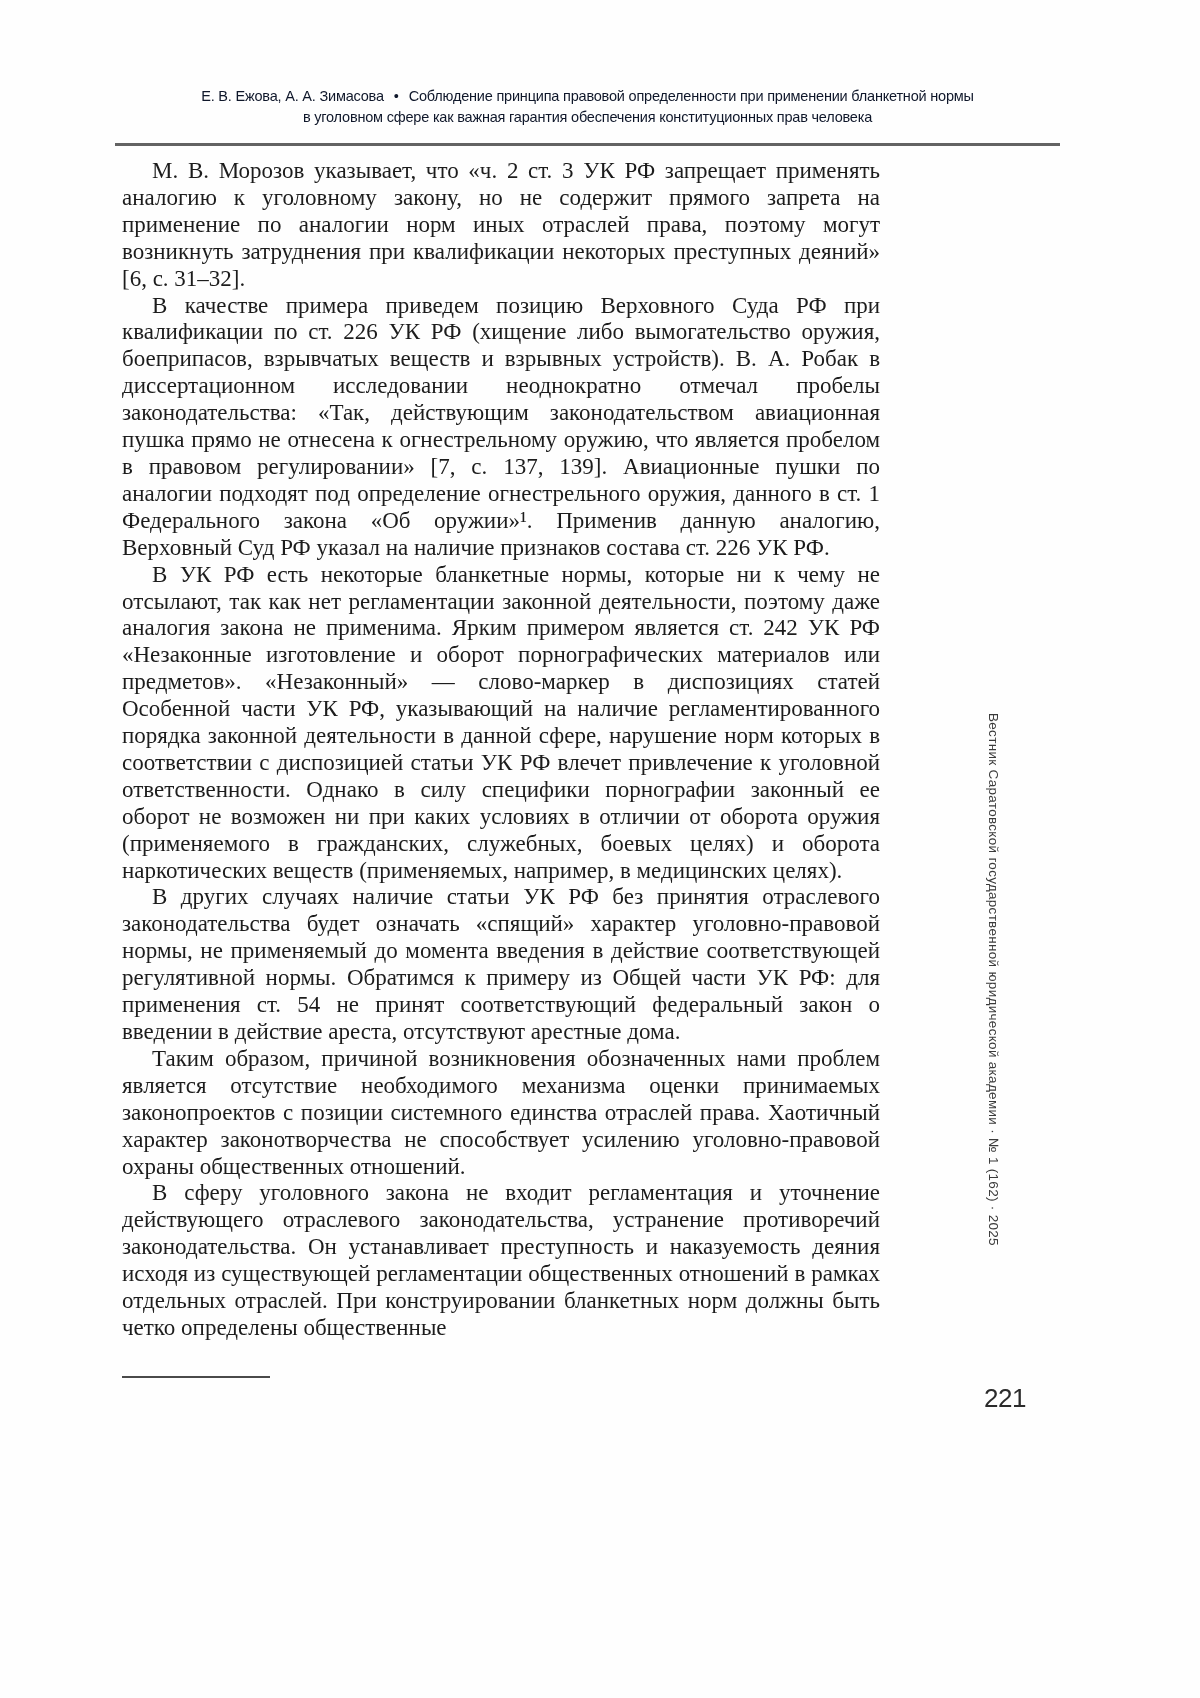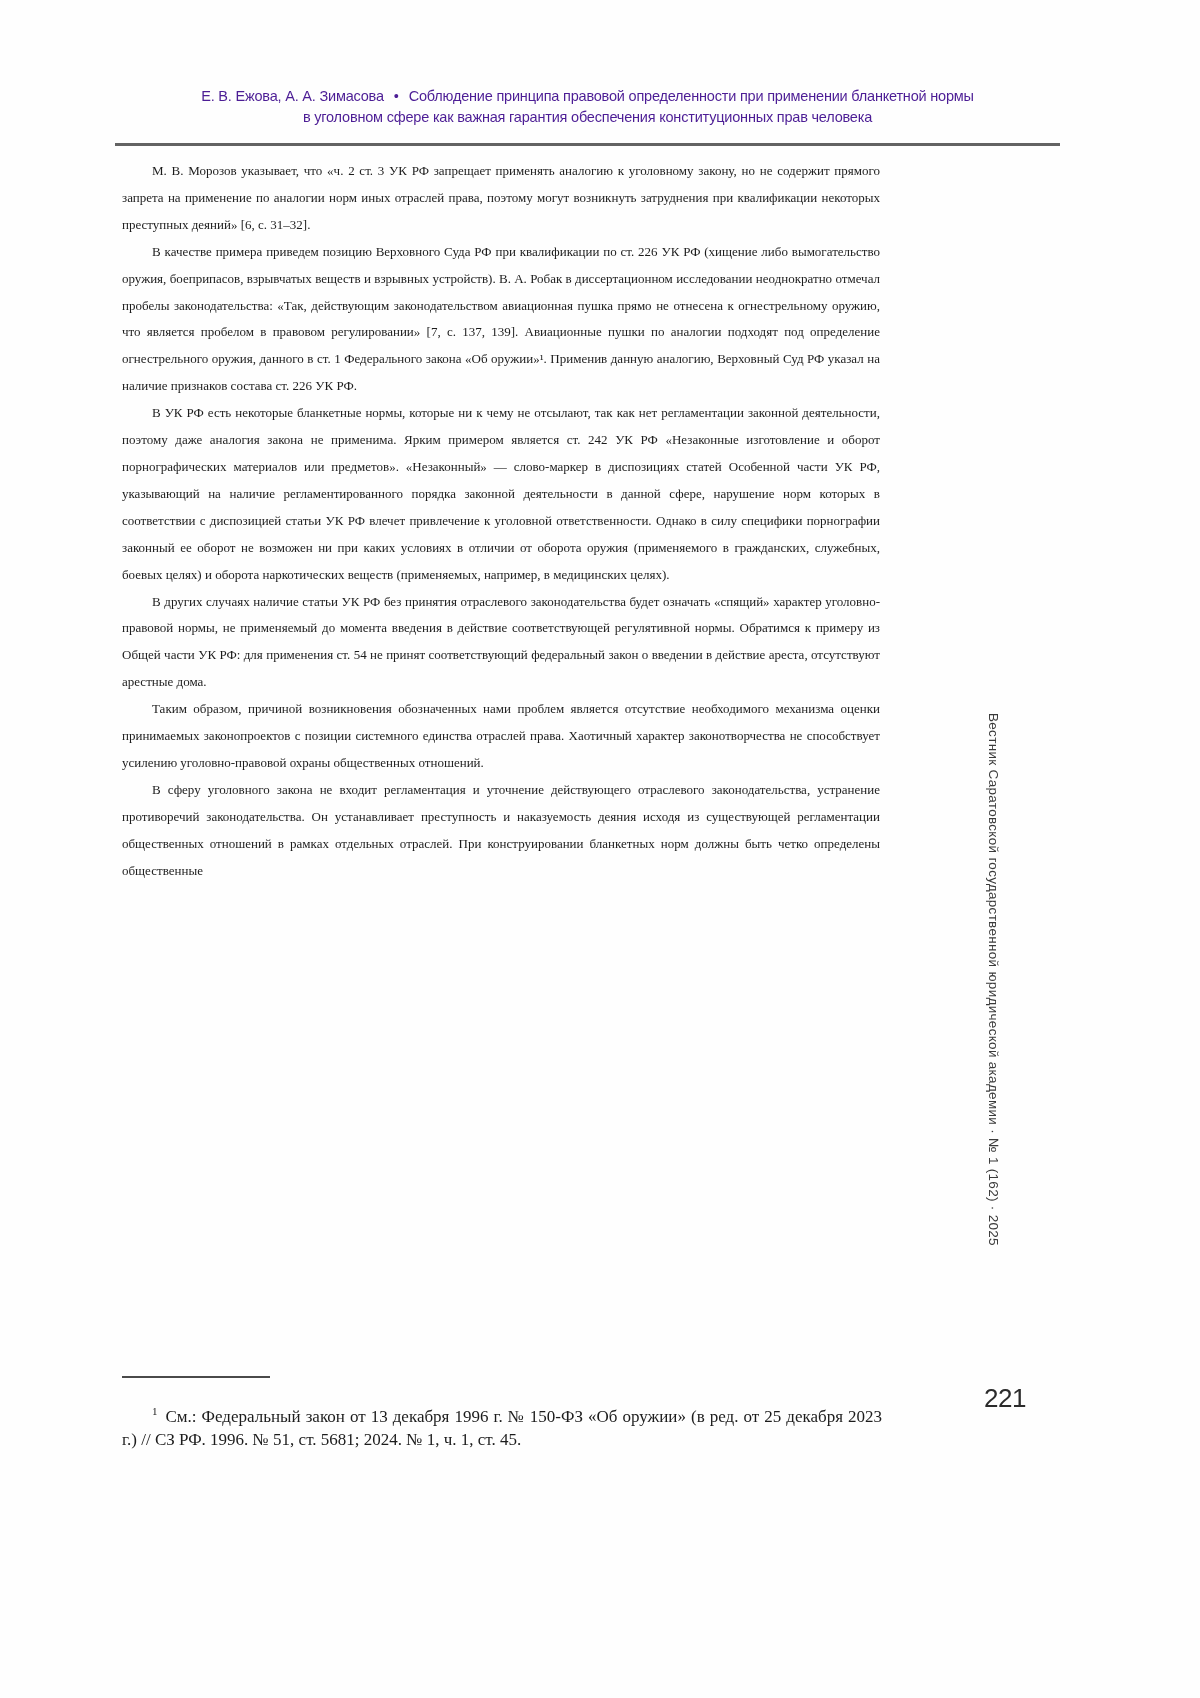--- a/index.html
+++ b/index.html
@@ -17,40 +17,40 @@
   
   .running-header {
     position: absolute;
     top: 86px;
     left: 115px;
     width: 945px;
     text-align: center;
     font-family: "Liberation Sans", "DejaVu Sans", sans-serif;
     font-size: 14.5px;
     line-height: 21px;
-    color: #4c1d95;
+    color: #0f172a;
     letter-spacing: -0.2px;
   }
   .running-header .bullet { margin: 0 10px; }
   .header-rule {
     position: absolute;
     top: 143px;
     left: 115px;
     width: 945px;
     height: 0;
     border-top: 3px solid #636363;
   }
 
   
   .article {
     position: absolute;
     top: 158px;
     left: 122px;
     width: 758px;
-    font-size: 13px;
+    font-size: 23px;
     line-height: 26.9px;
     text-align: justify;
     color: #1c1c1c;
   }
   .article p { margin: 0; text-indent: 30px; }
 
   
   .footnote-rule {
     position: absolute;
     top: 1376px;
@@ -116,19 +116,18 @@
     <p>М. В. Морозов указывает, что «ч. 2 ст. 3 УК РФ запрещает применять аналогию к уголовному закону, но не содержит прямого запрета на применение по аналогии норм иных отраслей права, поэтому могут возникнуть затруднения при квалификации некоторых преступных деяний» [6, с. 31–32].</p>
     <p>В качестве примера приведем позицию Верховного Суда РФ при квалификации по ст. 226 УК РФ (хищение либо вымогательство оружия, боеприпасов, взрывчатых веществ и взрывных устройств). В. А. Робак в диссертационном исследовании неоднократно отмечал пробелы законодательства: «Так, действующим законодательством авиационная пушка прямо не отнесена к огнестрельному оружию, что является пробелом в правовом регулировании» [7, с. 137, 139]. Авиационные пушки по аналогии подходят под определение огнестрельного оружия, данного в ст. 1 Федерального закона «Об оружии»¹. Применив данную аналогию, Верховный Суд РФ указал на наличие признаков состава ст. 226 УК РФ.</p>
     <p>В УК РФ есть некоторые бланкетные нормы, которые ни к чему не отсылают, так как нет регламентации законной деятельности, поэтому даже аналогия закона не применима. Ярким примером является ст. 242 УК РФ «Незаконные изготовление и оборот порнографических материалов или предметов». «Незаконный» — слово-маркер в диспозициях статей Особенной части УК РФ, указывающий на наличие регламентированного порядка законной деятельности в данной сфере, нарушение норм которых в соответствии с диспозицией статьи УК РФ влечет привлечение к уголовной ответственности. Однако в силу специфики порнографии законный ее оборот не возможен ни при каких условиях в отличии от оборота оружия (применяемого в гражданских, служебных, боевых целях) и оборота наркотических веществ (применяемых, например, в медицинских целях).</p>
     <p>В других случаях наличие статьи УК РФ без принятия отраслевого законодательства будет означать «спящий» характер уголовно-правовой нормы, не применяемый до момента введения в действие соответствующей регулятивной нормы. Обратимся к примеру из Общей части УК РФ: для применения ст. 54 не принят соответствующий федеральный закон о введении в действие ареста, отсутствуют арестные дома.</p>
     <p>Таким образом, причиной возникновения обозначенных нами проблем является отсутствие необходимого механизма оценки принимаемых законопроектов с позиции системного единства отраслей права. Хаотичный характер законотворчества не способствует усилению уголовно-правовой охраны общественных отношений.</p>
     <p>В сферу уголовного закона не входит регламентация и уточнение действующего отраслевого законодательства, устранение противоречий законодательства. Он устанавливает преступность и наказуемость деяния исходя из существующей регламентации общественных отношений в рамках отдельных отраслей. При конструировании бланкетных норм должны быть четко определены общественные</p>
   </div>
 
   <div class="footnote-rule"></div>
 
-  <p class="footnote"><sup>1</sup><span>См.: Федеральный закон от 13 декабря 1996 г. № 150-ФЗ «Об оружии» (в ред. от 25 декабря 2023 г.) // СЗ РФ. 1996. № 51, ст. 5681; 2024. № 1, ч. 1, ст. 45.</span></p>
 
   <div class="journal-sidebar">Вестник Саратовской государственной юридической академии · № 1 (162) · 2025</div>
 
   <div class="page-number">221</div>
 
 </div>
 
 </body></html>

